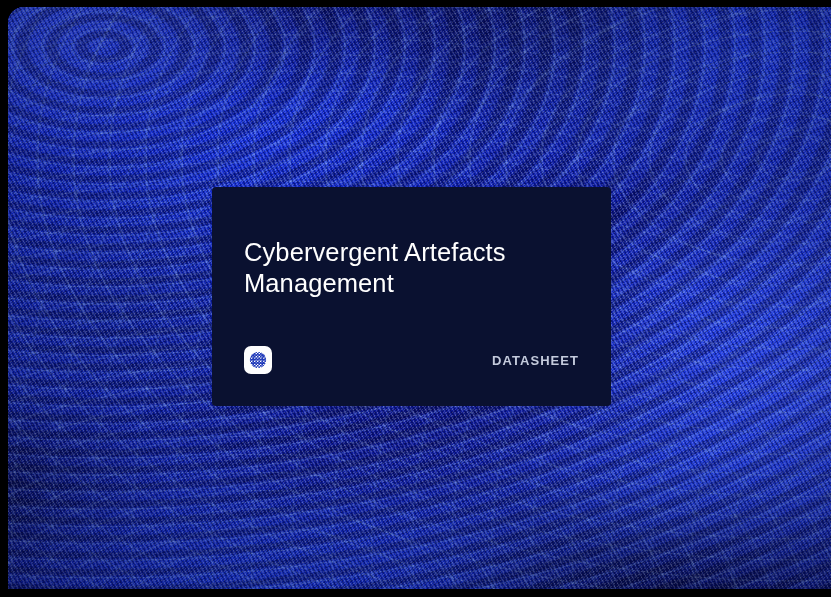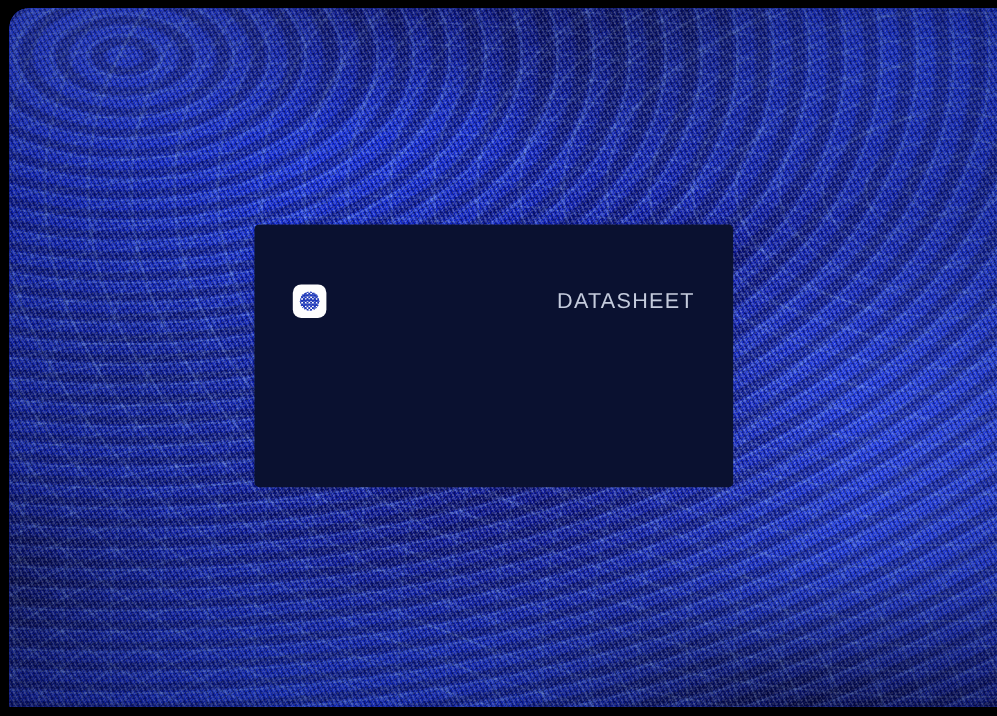--- a/index.html
+++ b/index.html
@@ -183,23 +183,23 @@
     display: flex;
     align-items: center;
     justify-content: center;
     flex: 0 0 auto;
   }
   .logo-tile svg { display: block; }
 
   .doc-kind {
     color: #c4cbdc;
     font-family: "Liberation Sans", sans-serif;
-    font-size: 18px;
+    font-size: 13px;
     letter-spacing: 1.05px;
-    font-weight: 400;
+    font-weight: 700;
     white-space: nowrap;
   }
 </style>
 </head>
 <body>
 
 <div class="slide">
 
   <div class="backdrop">
     <div class="bd-layer bd-base"></div>
@@ -209,20 +209,21 @@
     <div class="bd-layer bd-swirl-d"></div>
     <div class="bd-layer bd-shade"></div>
     <div class="bd-layer bd-twill"></div>
     <div class="bd-layer bd-twill2"></div>
     <div class="bd-layer bd-grain"></div>
     <div class="bd-layer bd-vignette"></div>
   </div>
 
   <div class="card">
 
+    <h1 class="card-title">Cybervergent Artefacts Management</h1>
 
     <div class="card-footer">
 
       <div class="logo-tile">
         <svg width="20" height="20" viewBox="0 0 20 20" aria-hidden="true">
           <defs>
             <clipPath id="globeClip">
               <circle cx="10" cy="10" r="8.1"></circle>
             </clipPath>
             <pattern id="checkers" width="3" height="3" patternUnits="userSpaceOnUse">

